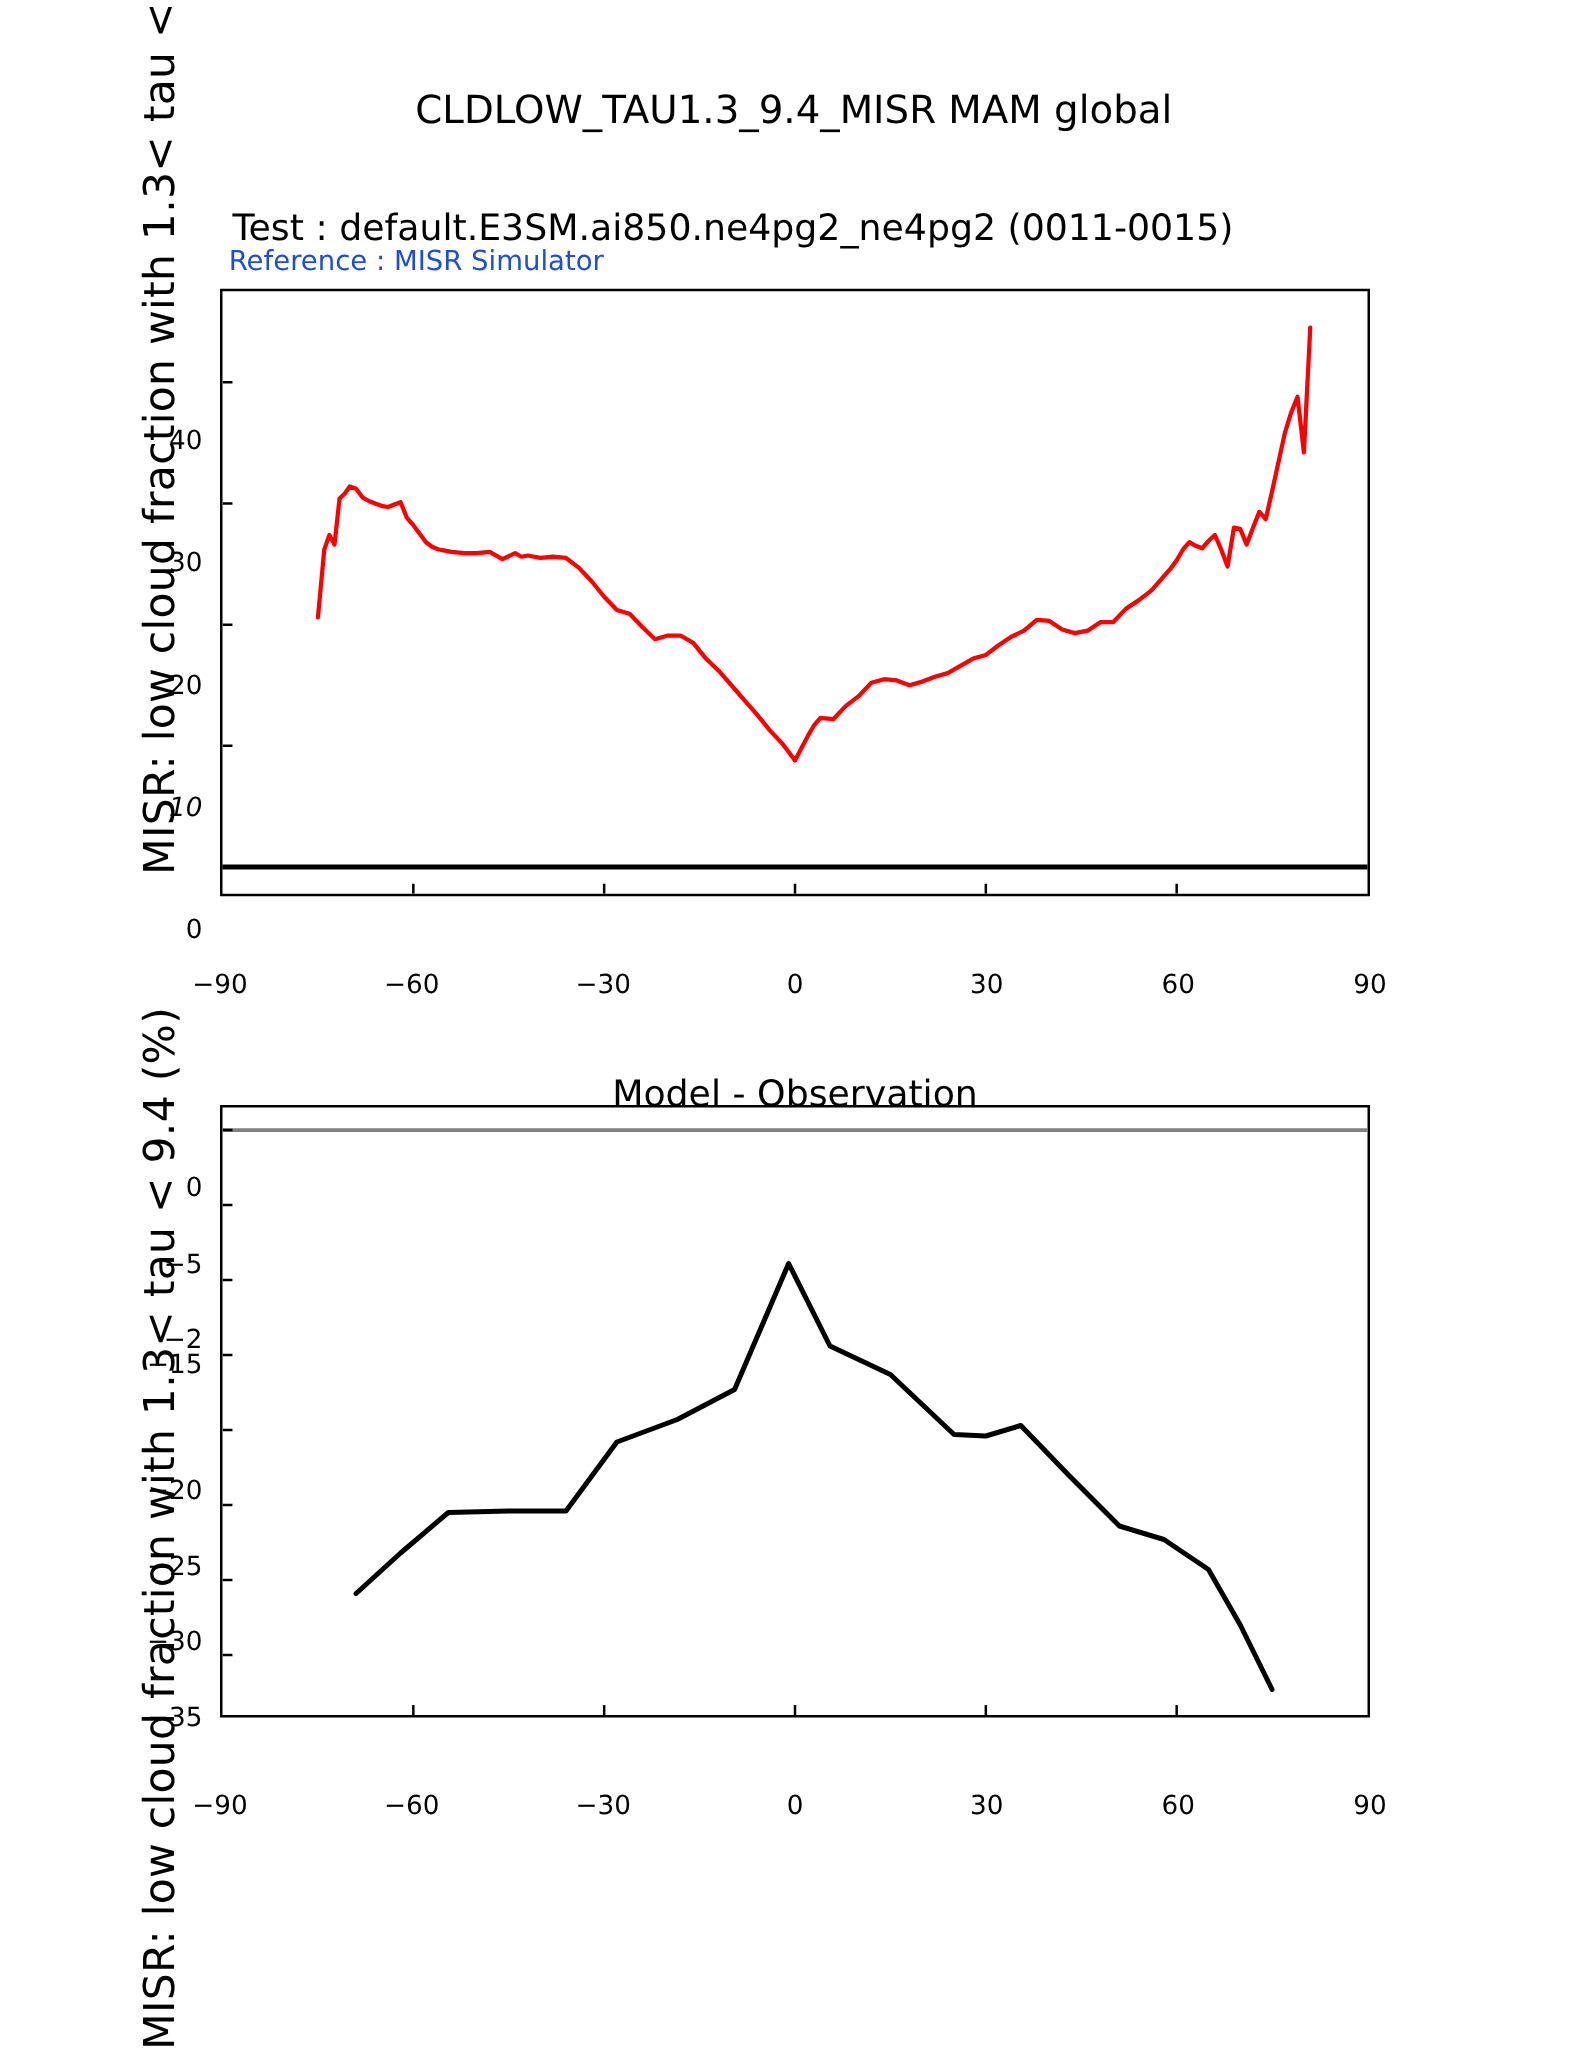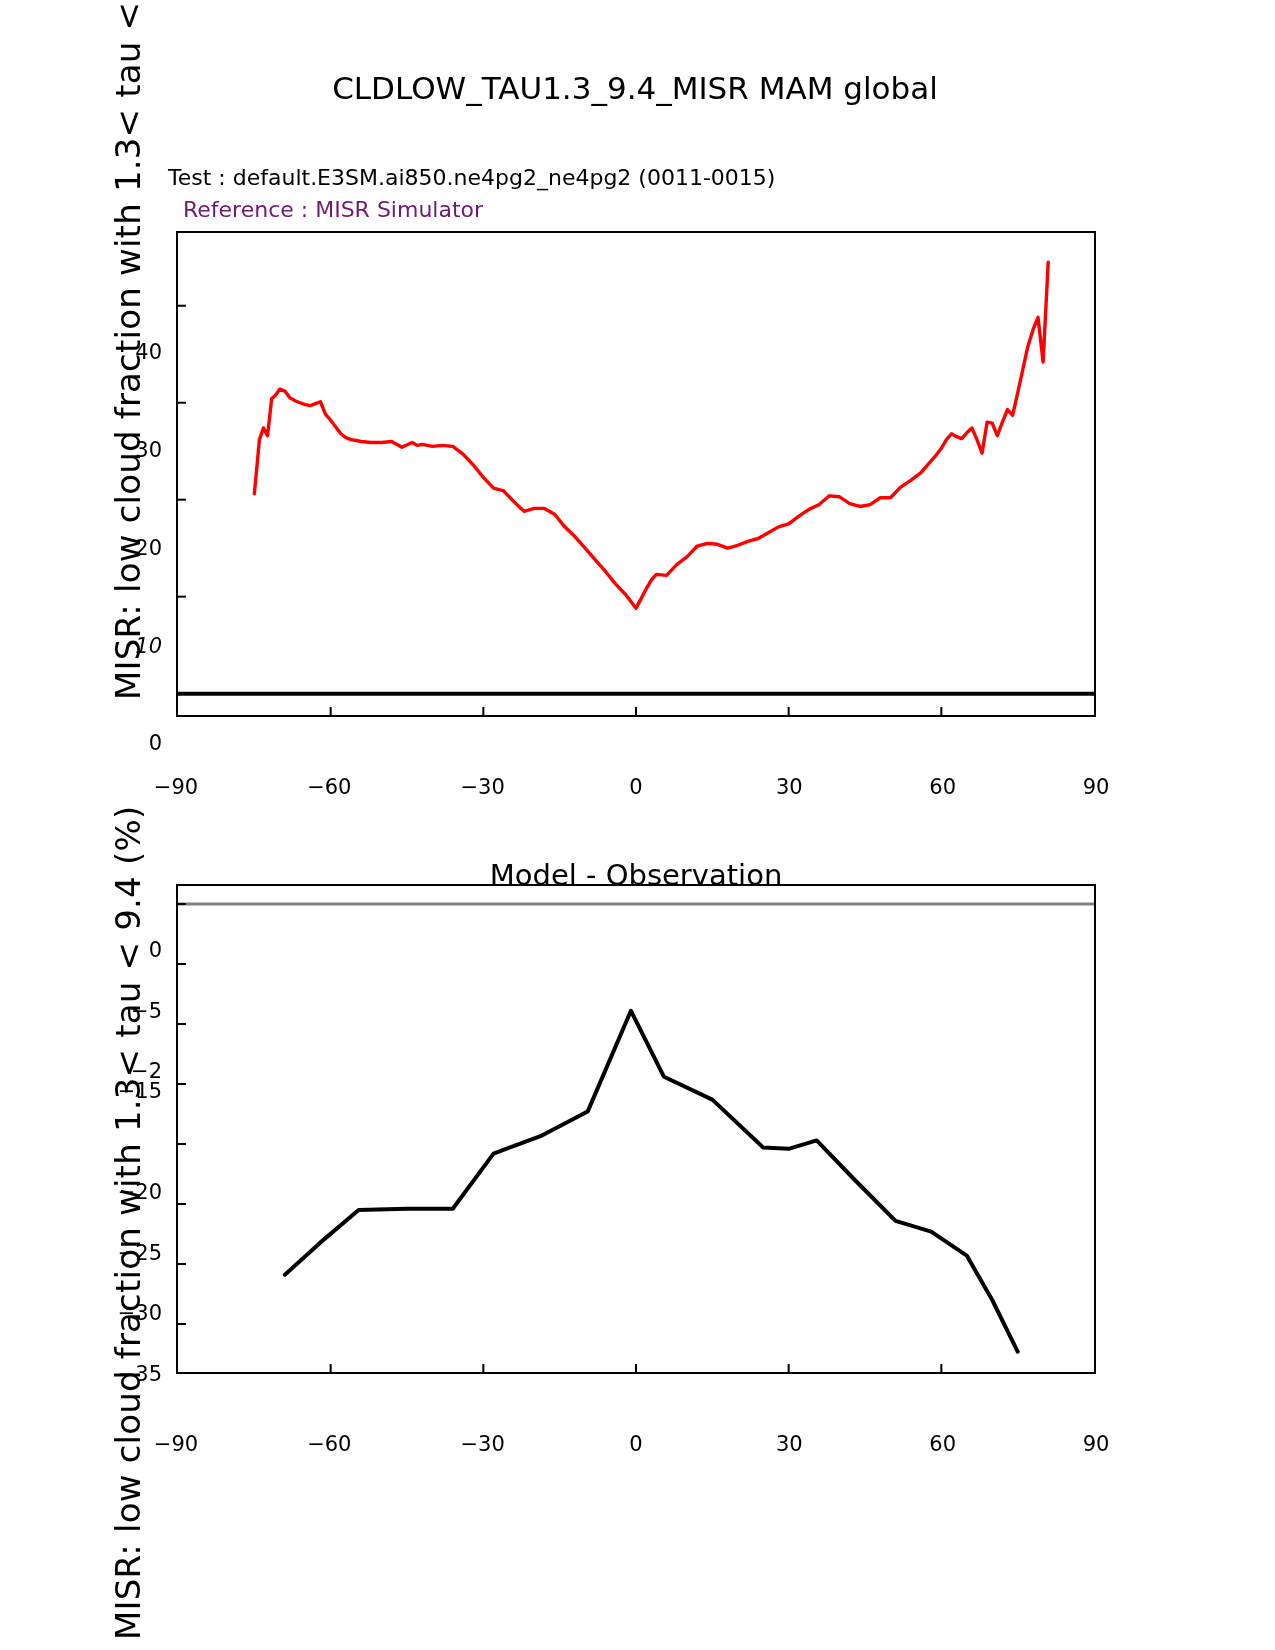--- a/index.html
+++ b/index.html
@@ -41,31 +41,31 @@
     left: 175px;
     top: 70px;
     width: 920px;
     text-align: center;
     font-size: 31px;
   }
 
   
   #caption-test {
     position: absolute;
-    left: 168px;
+    left: 186px;
     top: 165px;
-    font-size: 22px;
+    font-size: 29px;
     color: #000;
   }
   #caption-ref {
     position: absolute;
     left: 183px;
     top: 197px;
     font-size: 22px;
-    color: #701a75;
+    color: #1d4ed8;
   }
 
   
   .panel {
     position: absolute;
     box-sizing: border-box;
     border: 2px solid #000;
     background: #fff;
   }
   #panel-top {

